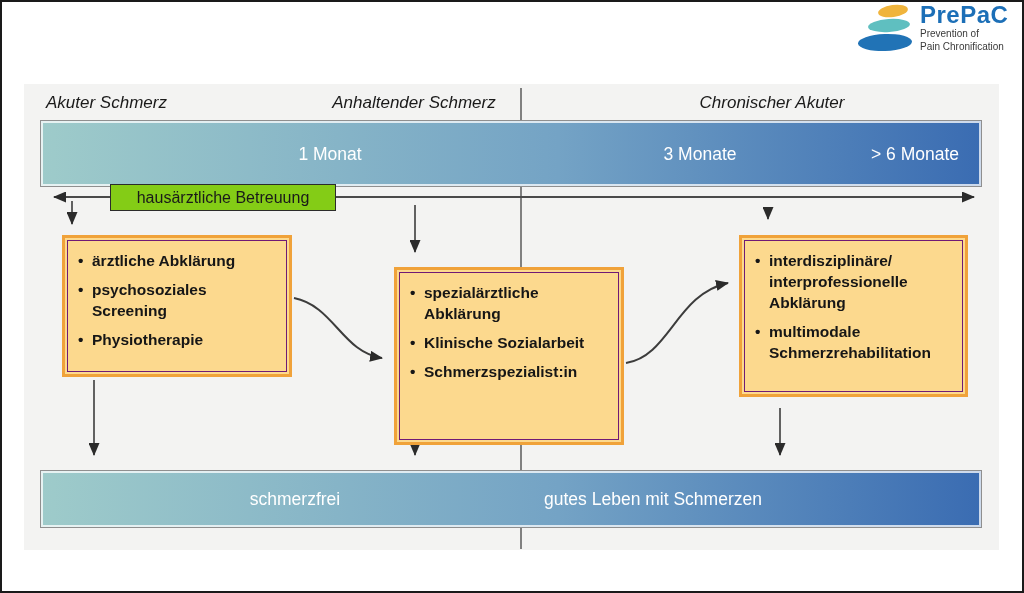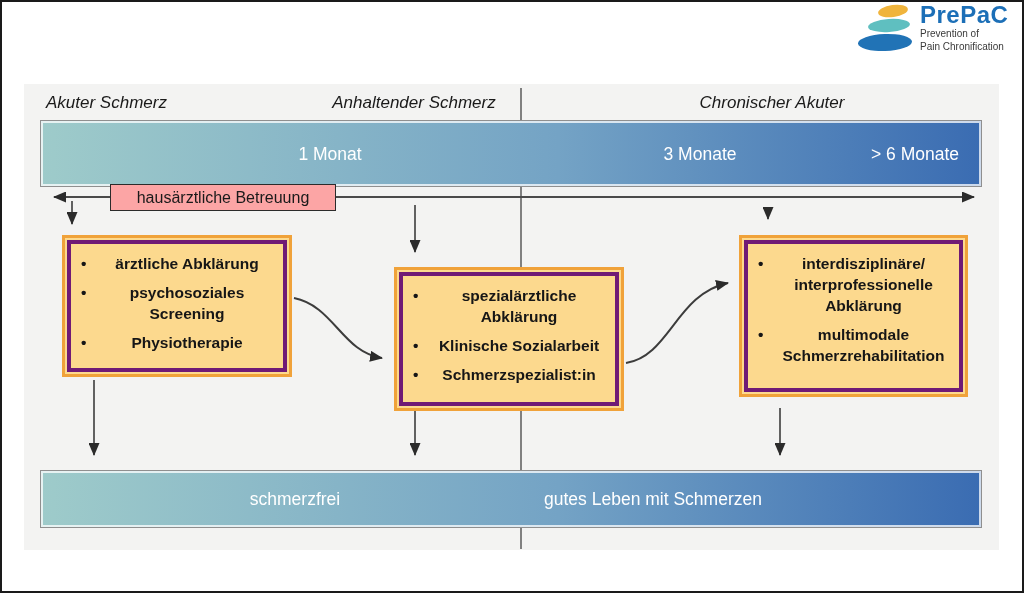--- a/index.html
+++ b/index.html
@@ -31,29 +31,29 @@
     border:1px solid #8f8f8f;
     background:linear-gradient(to right,#9ecbca 0%,#74a3c5 55%,#3a6cb2 100%);
     box-shadow:inset 0 0 0 2px rgba(255,255,255,.75);
   }
   .bar-top{top:118px;height:67px;}
   .bar-bottom{top:468px;height:58px;}
   .bar-label{position:absolute;top:50%;transform:translate(-50%,-50%);color:#fff;font-size:17.5px;white-space:nowrap;}
   
   .care-box{
     position:absolute;left:108px;top:182px;width:226px;height:27px;z-index:2;
-    background:#fca5a5;border:1.5px solid #2b2b2b;box-sizing:border-box;
+    background:#84cc16;border:1.5px solid #2b2b2b;box-sizing:border-box;
     display:flex;align-items:center;justify-content:center;
     font-size:16px;color:#1a1a1a;white-space:nowrap;
   }
   
   .card{position:absolute;z-index:2;background:#fcd98e;border:3px solid #f0a23a;box-sizing:border-box;}
-  .card-inner{position:absolute;left:2px;top:2px;right:2px;bottom:2px;border:4px solid #701a75;box-sizing:border-box;padding:9px 4px 4px 10px;text-align:center;}
+  .card-inner{position:absolute;left:2px;top:2px;right:2px;bottom:2px;border:1px solid #701a75;box-sizing:border-box;padding:9px 4px 4px 10px;}
   .card-1{left:60px;top:233px;width:230px;height:142px;}
-  .card-2{left:392px;top:265px;width:230px;height:144px;}
+  .card-2{left:392px;top:265px;width:230px;height:178px;}
   .card-3{left:737px;top:233px;width:229px;height:162px;padding-left:28px;}
   .card ul{margin:0;padding:0;list-style:none;}
   .card li{
     position:relative;padding-left:14px;margin-bottom:8px;
     font-size:15.5px;font-weight:bold;line-height:21px;color:#161616;
   }
   .card li::before{content:"•";position:absolute;left:0;top:0;}
 </style>
 </head>
 <body>

